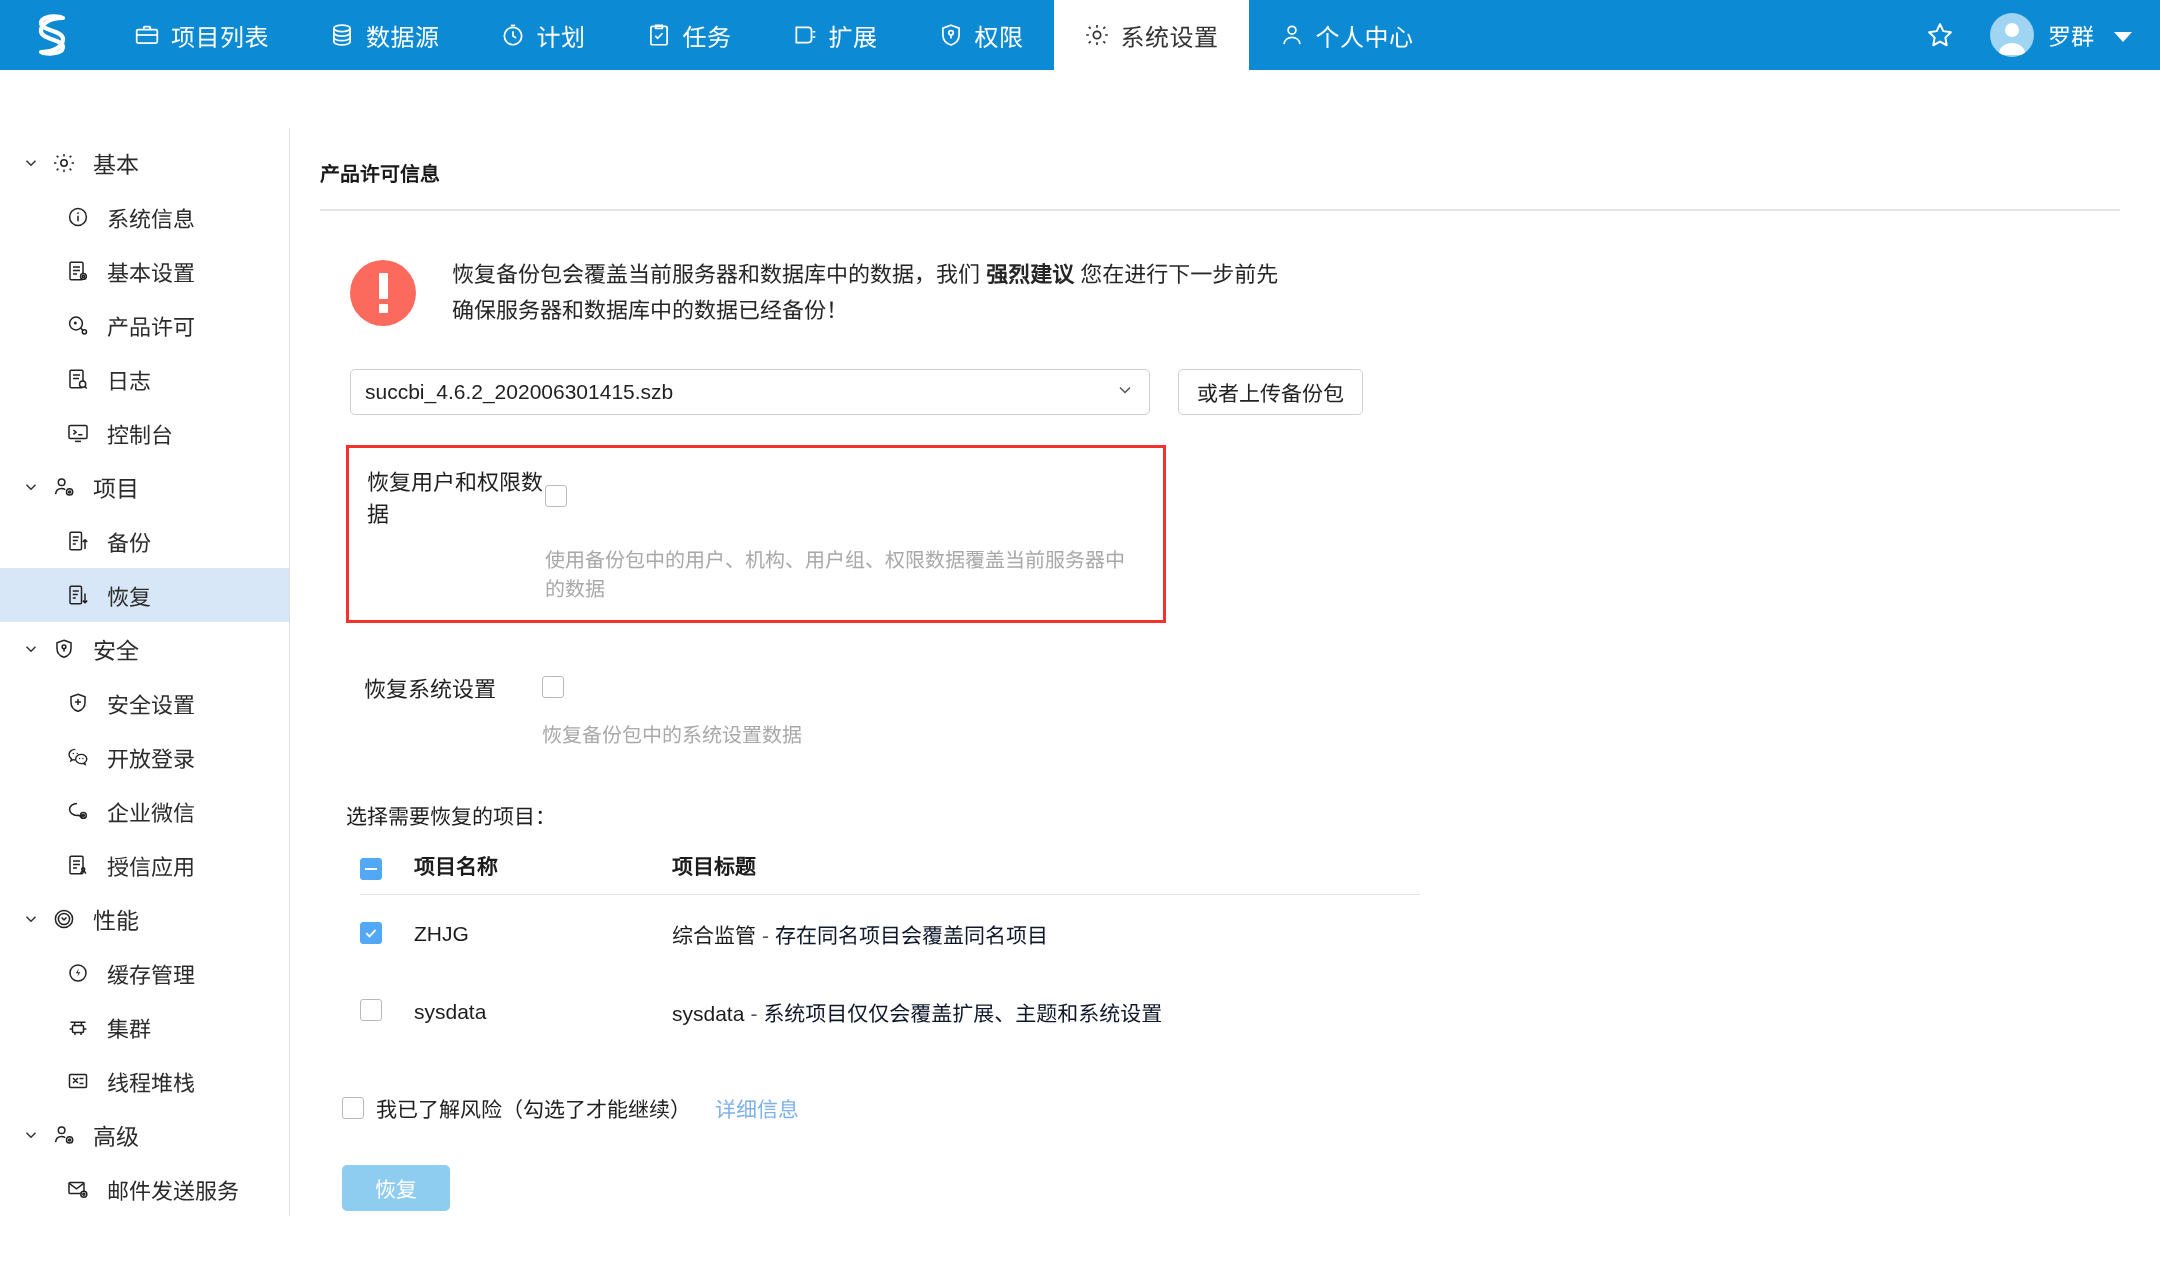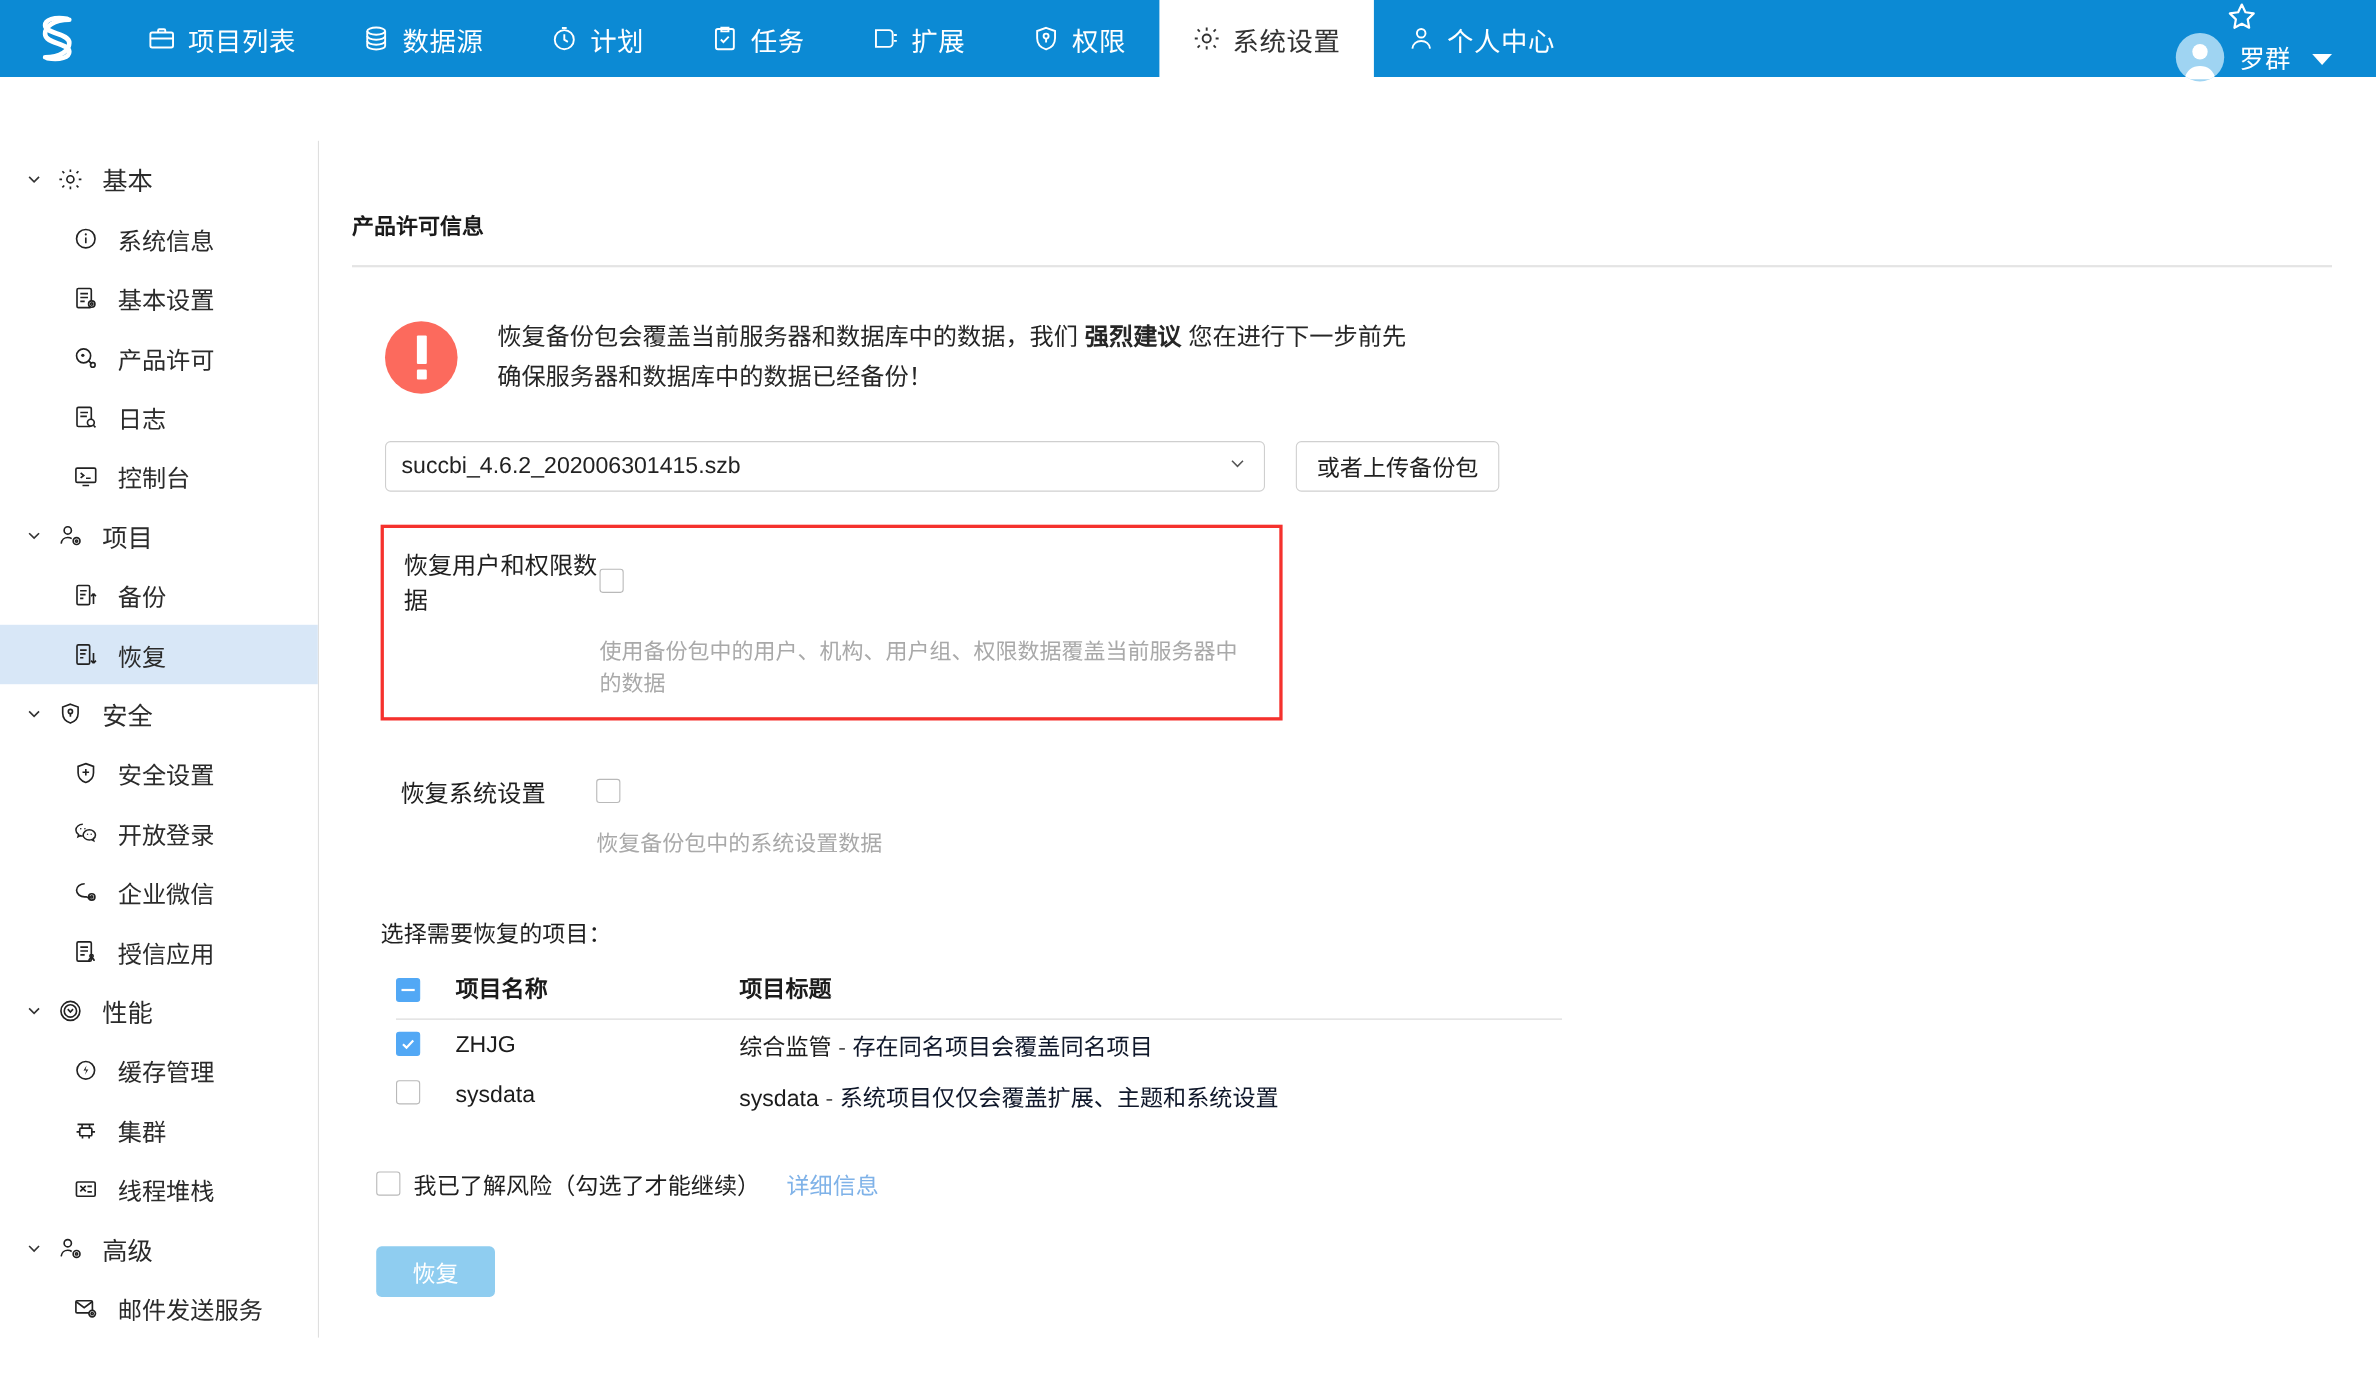--- a/index.html
+++ b/index.html
@@ -50,22 +50,21 @@
     background: #ffffff;
     color: #333333;
   }
   .nav-item.active .nav-ico svg { stroke: #333333; }
 
   .topbar-right {
     margin-left: auto;
     display: flex;
     align-items: center;
     gap: 0;
-    padding-right: 40px;
-    flex-direction: column;
+    padding-right: 28px;
   }
   .star-btn {
     width: 56px; height: 56px;
     display: flex; align-items: center; justify-content: center;
     cursor: pointer;
     margin-right: 22px;
   }
   .user-box {
     display: flex; align-items: center; gap: 14px;
     cursor: pointer; color: #fff; font-size: 23px;
@@ -256,21 +255,21 @@
     text-align: left;
     font-size: 21px;
     font-weight: bold;
     color: #1c1c1c;
     padding: 6px 0 14px 0;
     border-bottom: 1px solid #e3e3e3;
   }
   .tbl td {
     font-size: 21px;
     color: #1c1c1c;
-    padding: 8px 0;
+    padding: 24px 0;
   }
   .col-cb { width: 54px; }
   .col-name { width: 258px; }
   .note { color: #0f172a; }
   .sep-dash { color: #555; margin: 0 6px; }
 
   
   .ack {
     display: flex; align-items: center; gap: 12px;
     margin: 42px 0 0 22px;

